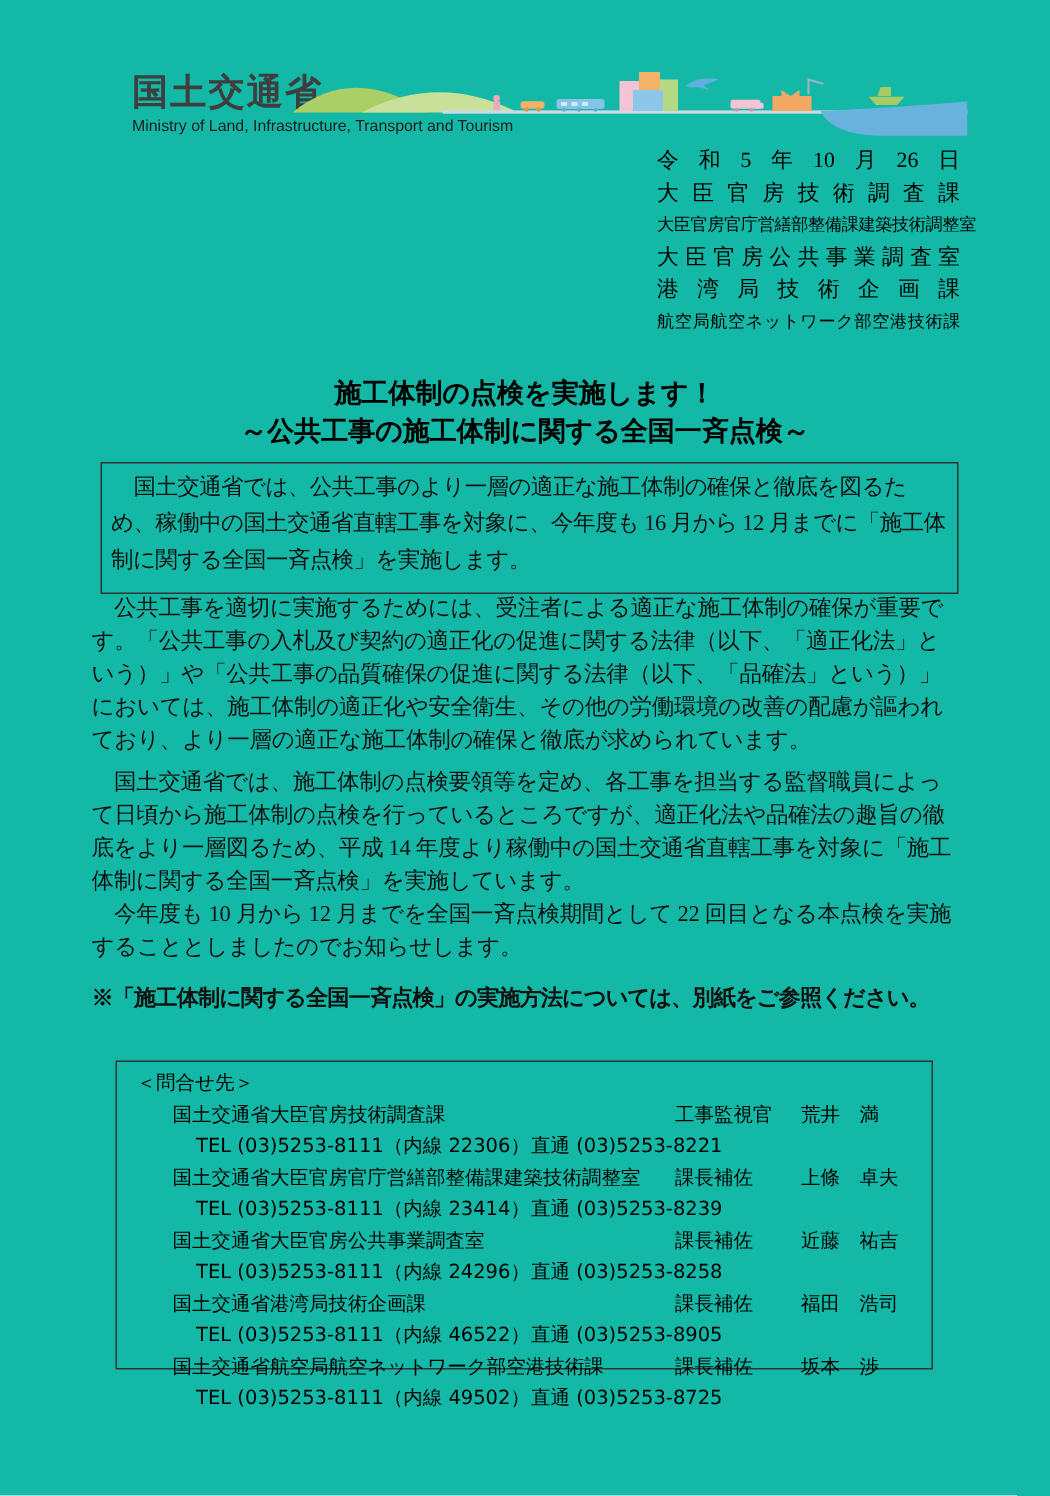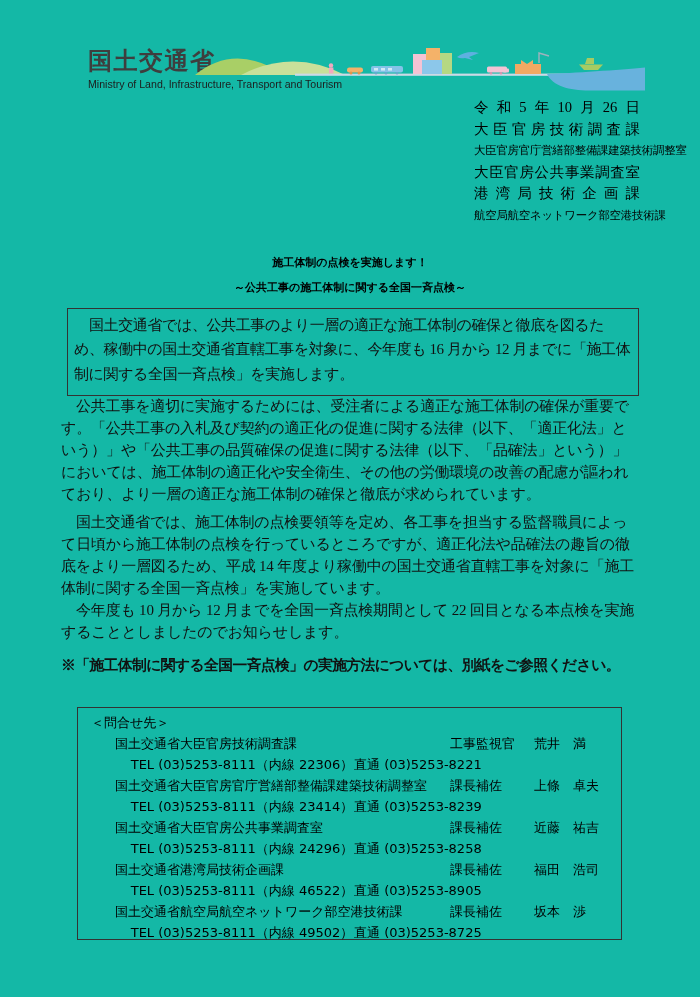--- a/index.html
+++ b/index.html
@@ -21,30 +21,30 @@
   }
   .illus { position:absolute; left:195px; top:47px; width:450px; height:48px; }
 
   
   .hdr-right {
     position:absolute; left:438px; top:97px; width:202px;
     font-family:"Liberation Serif","DejaVu Serif",serif; color:#000;
   }
   .hdr-line {
     text-align:justify; text-align-last:justify; text-justify:inter-character;
-    line-height:21.6px; white-space:nowrap;margin-left:36px;
+    line-height:21.6px; white-space:nowrap;
   }
   .hdr-line.large { font-size:14.5px; }
   .hdr-line.small { font-size:11.4px; letter-spacing:-0.2px; }
 
   
   .doc-title {
     position:absolute; left:0; top:250px; width:700px; text-align:center;
     font-family:"DejaVu Sans","Liberation Sans",sans-serif;
-    font-weight:bold; font-size:11px; line-height:25px; color:#000;
+    font-weight:bold; font-size:18px; line-height:25px; color:#000;
   }
 
   
   .summary-box {
     position:absolute; left:67px; top:308px; width:572px; box-sizing:border-box;
     border:1px solid #333; padding:4px 6px 9px 6px;
     font-size:15px; line-height:24.3px; letter-spacing:-0.4px;
   }
   .summary-box p { margin:0; text-indent:1em; }
 
@@ -53,21 +53,21 @@
   .para p { margin:0; text-indent:1em; }
   #para-block-1 { top:396px; }
   #para-block-2 { top:512px; }
   .note-line {
     position:absolute; left:61px; top:656px; width:578px;
     font-size:14.8px; letter-spacing:-0.6px; white-space:nowrap;font-weight:bold;
   }
 
   
   .contact-box {
-    position:absolute; left:77px; top:707px; width:545px; height:233px; box-sizing:border-box;
+    position:absolute; left:77px; top:707px; width:545px; height:206px; box-sizing:border-box;
     border:1px solid #333; padding:4px 4px 0 13px;
     font-family:"DejaVu Sans","Liberation Sans",sans-serif;
     font-size:13px; line-height:21px; color:#000;
   }
   .c-heading { white-space:nowrap; }
   .c-row { display:flex; padding-left:24px; white-space:nowrap; }
   .c-dept { min-width:335px; flex:0 0 auto; }
   .c-title { min-width:84px; flex:0 0 auto; }
   .c-name { flex:0 0 auto; }
   .c-telrow { display:flex; padding-left:39px; white-space:nowrap;text-align:center; }

